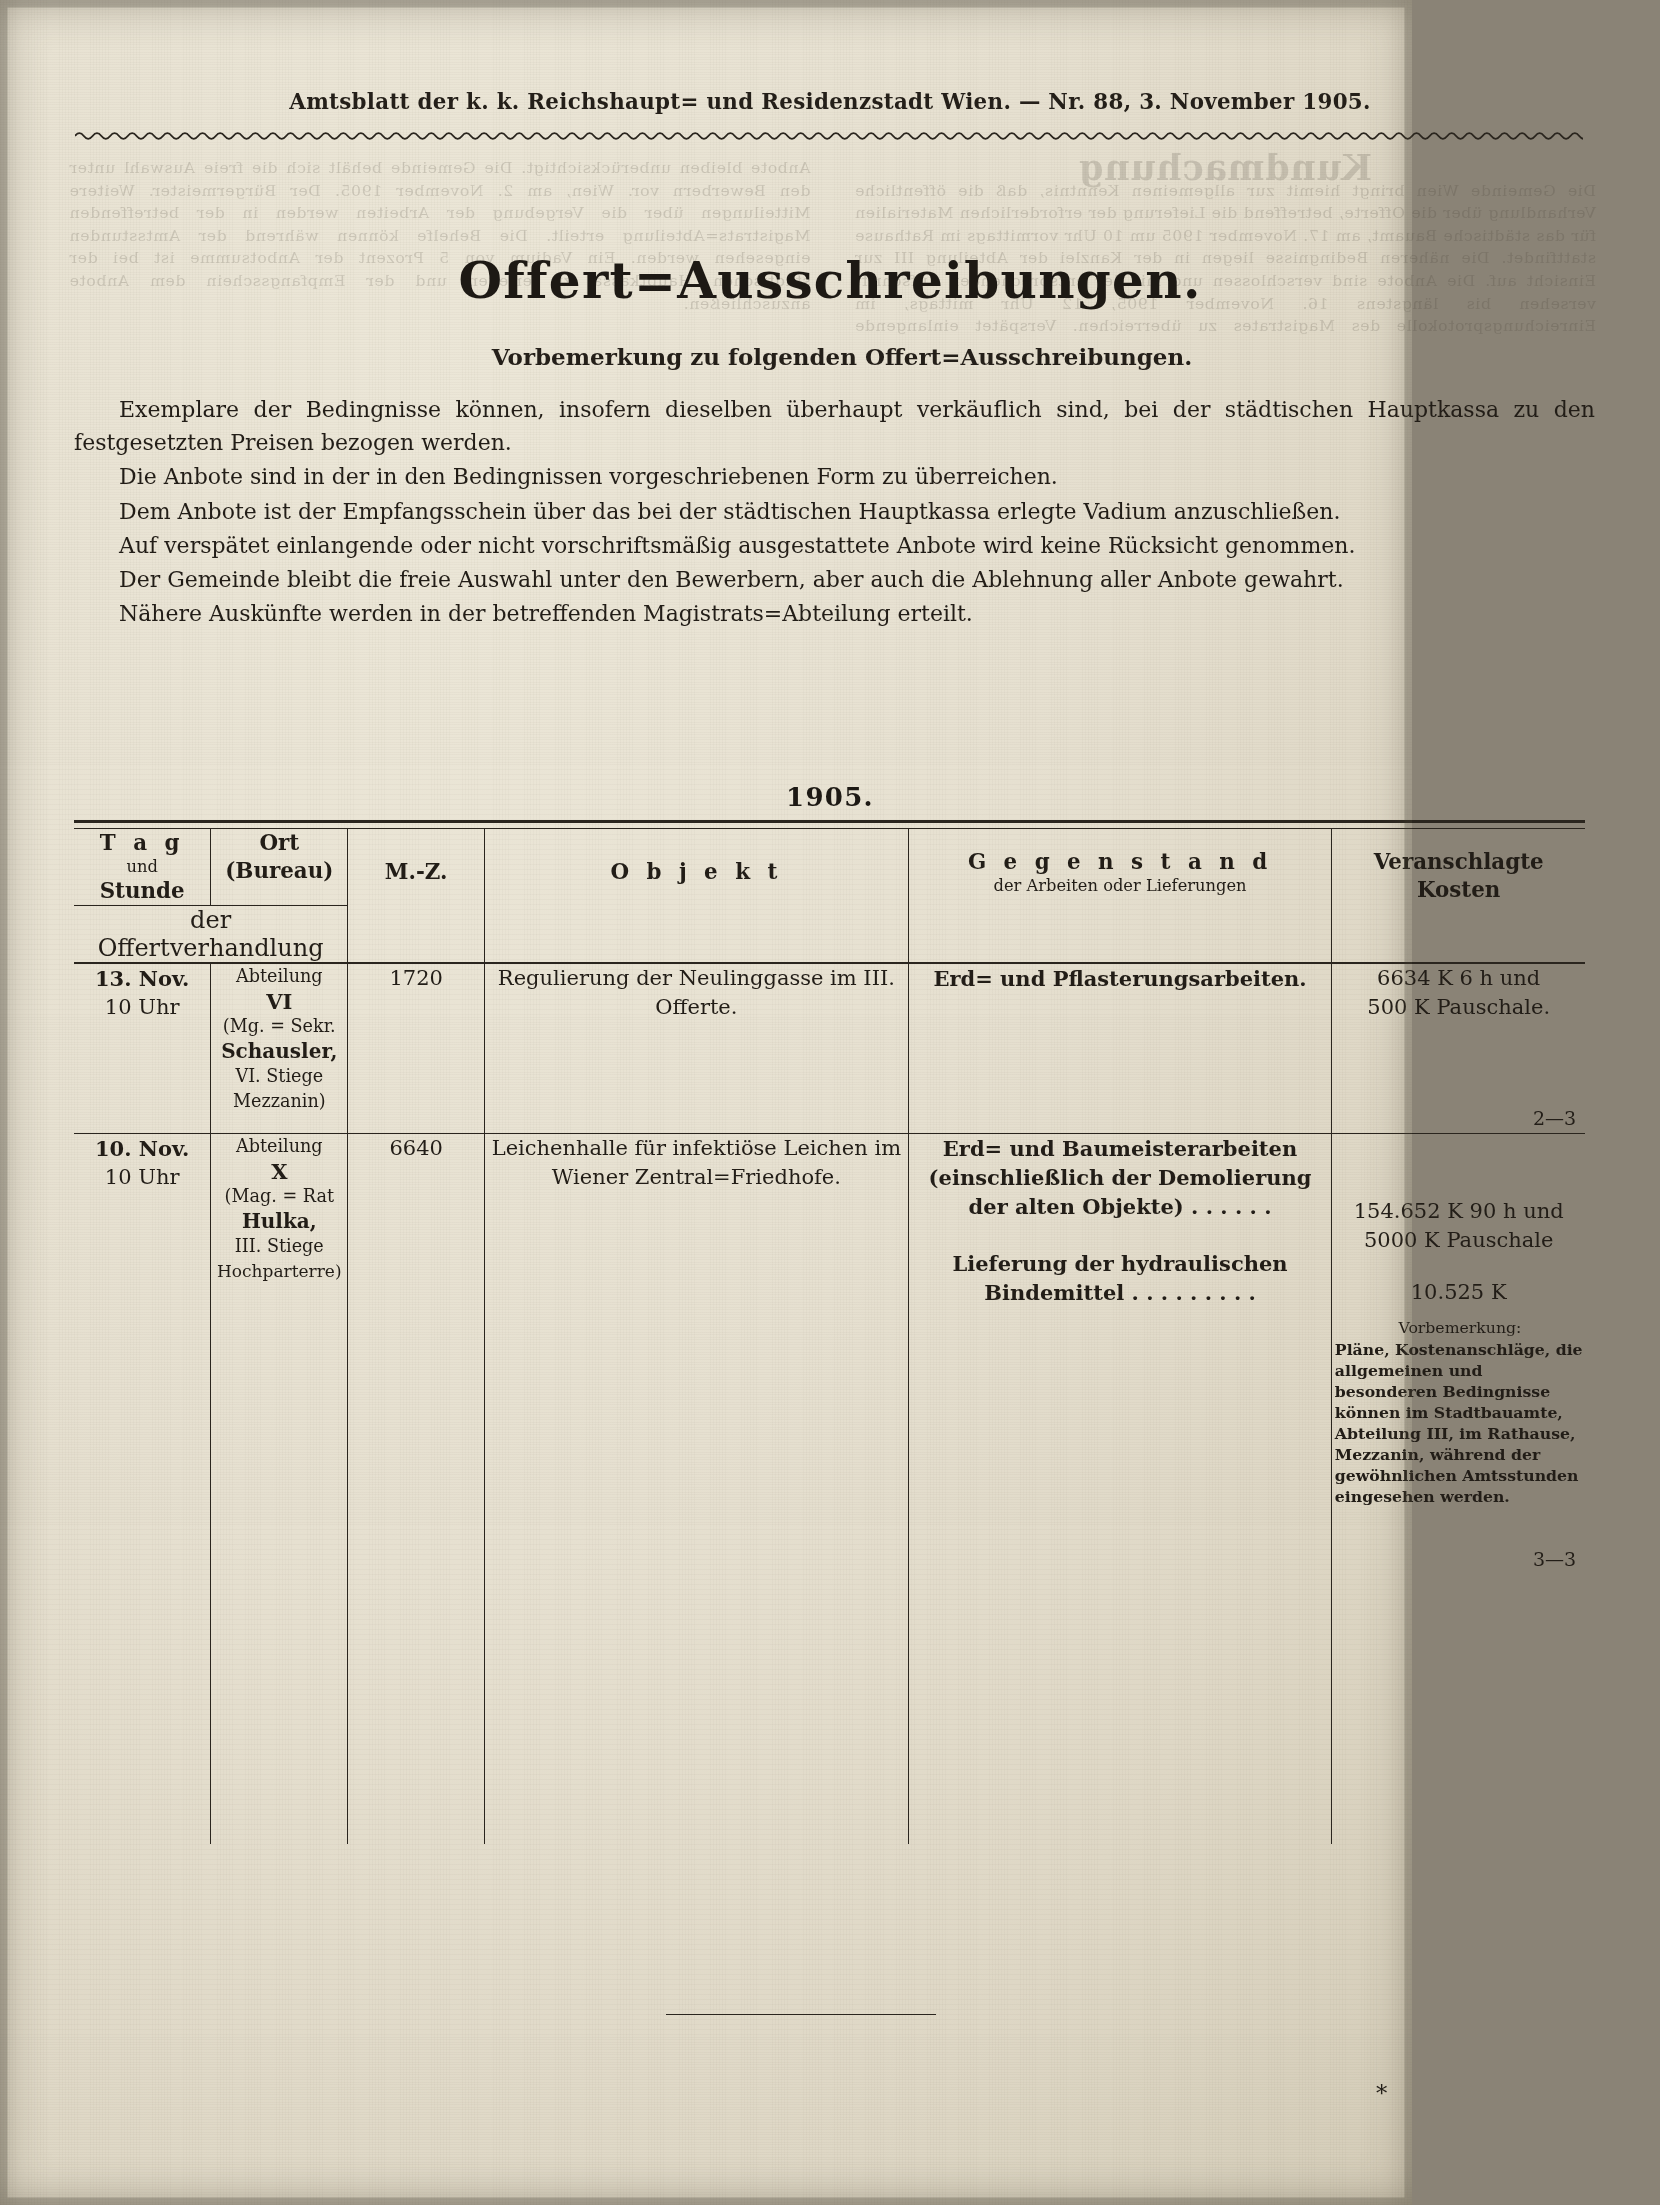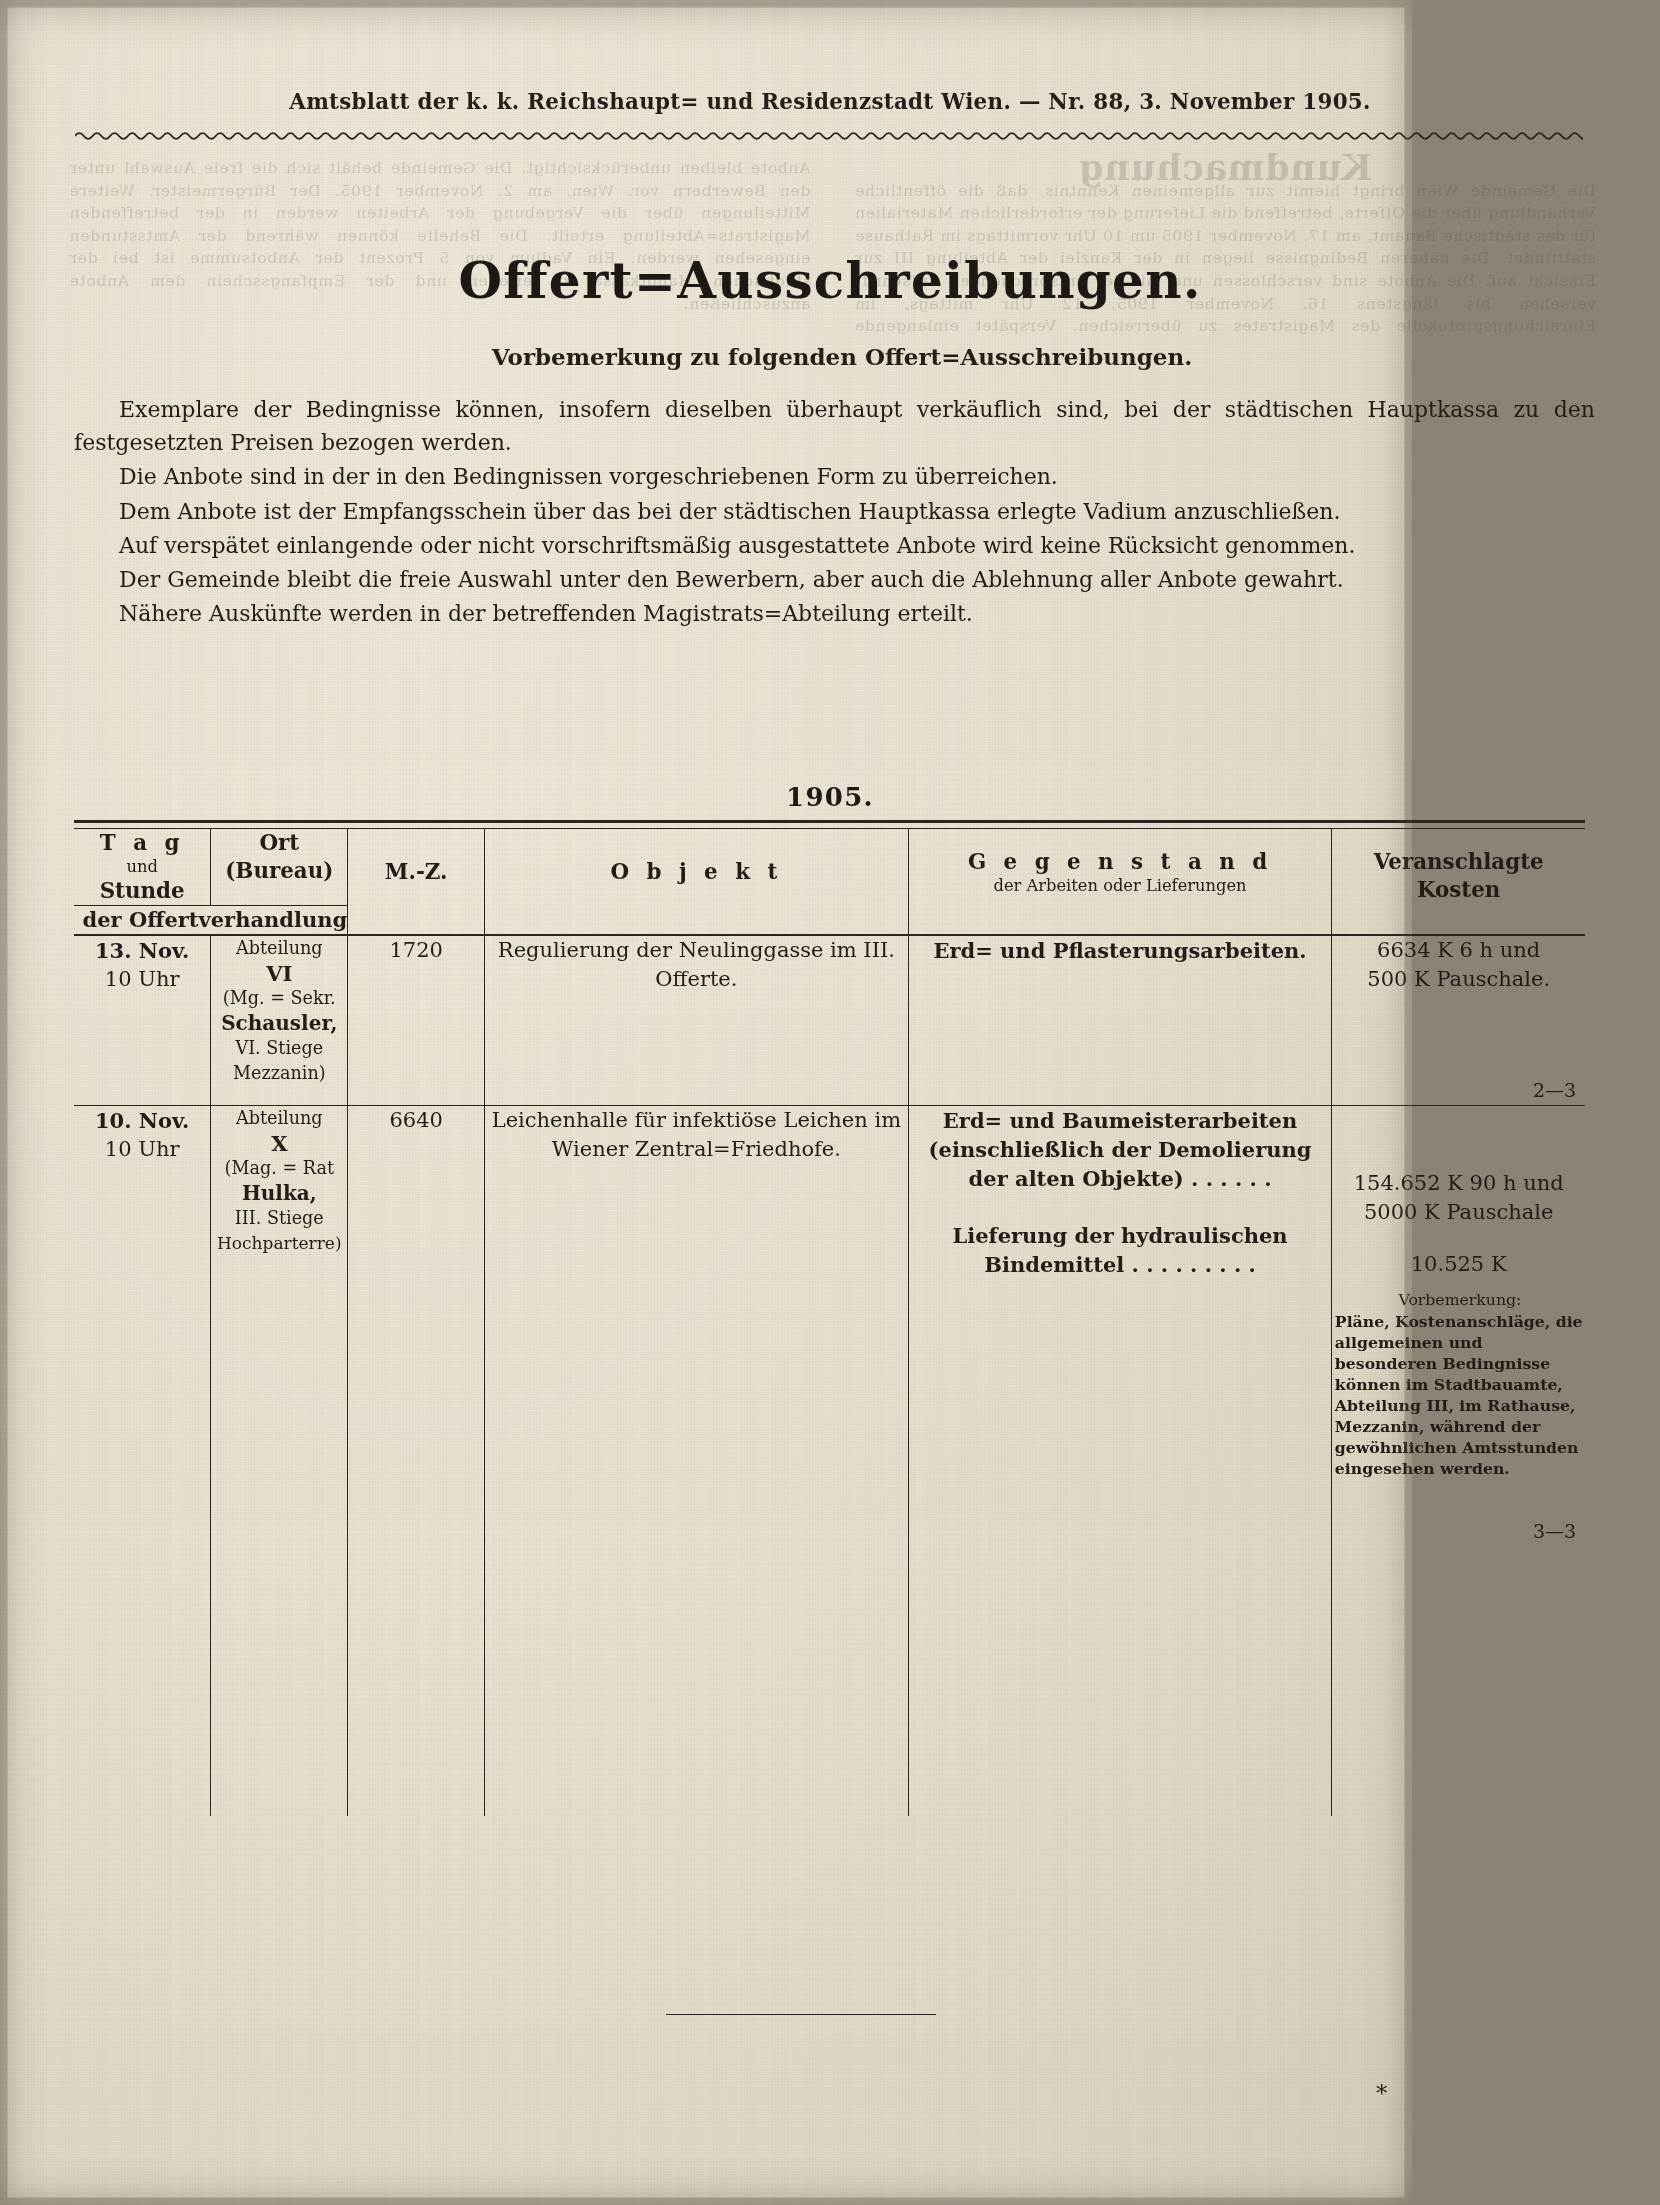--- a/index.html
+++ b/index.html
@@ -159,23 +159,23 @@
     padding: 10px 5px 6.3px 5px;
   }
   .hdr-sub {
     font-weight: normal;
     font-size: 16.3px;
     line-height: 20px;
   }
   .spaced { letter-spacing: 5px; }
   .head-bottom td { border-bottom: 2.5px solid #2a251e; }
   .offertverh {
-    text-align: right;
-    font-size: 21px;
-    font-weight: bold;
+    text-align: center;
+    font-size: 24px;
+    font-weight: normal;
     padding: 3.8px 0 8.8px 0;
     border-top: 1.9px solid #2a251e;
   }
   tbody td {
     font-size: 21px;
     line-height: 29px;
     padding: 16.3px 6.3px 6.3px 6.3px;
     text-align: center;
   }
   .row-sep td { border-top: 1.9px solid #2a251e; }

